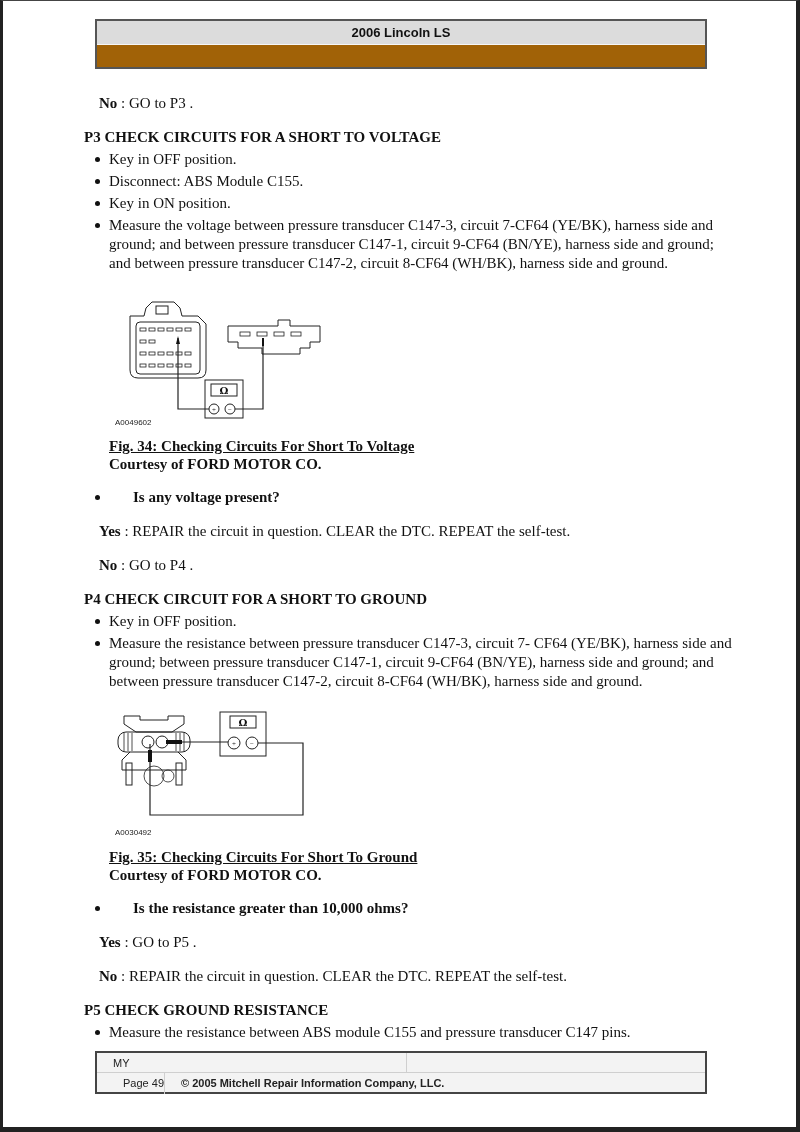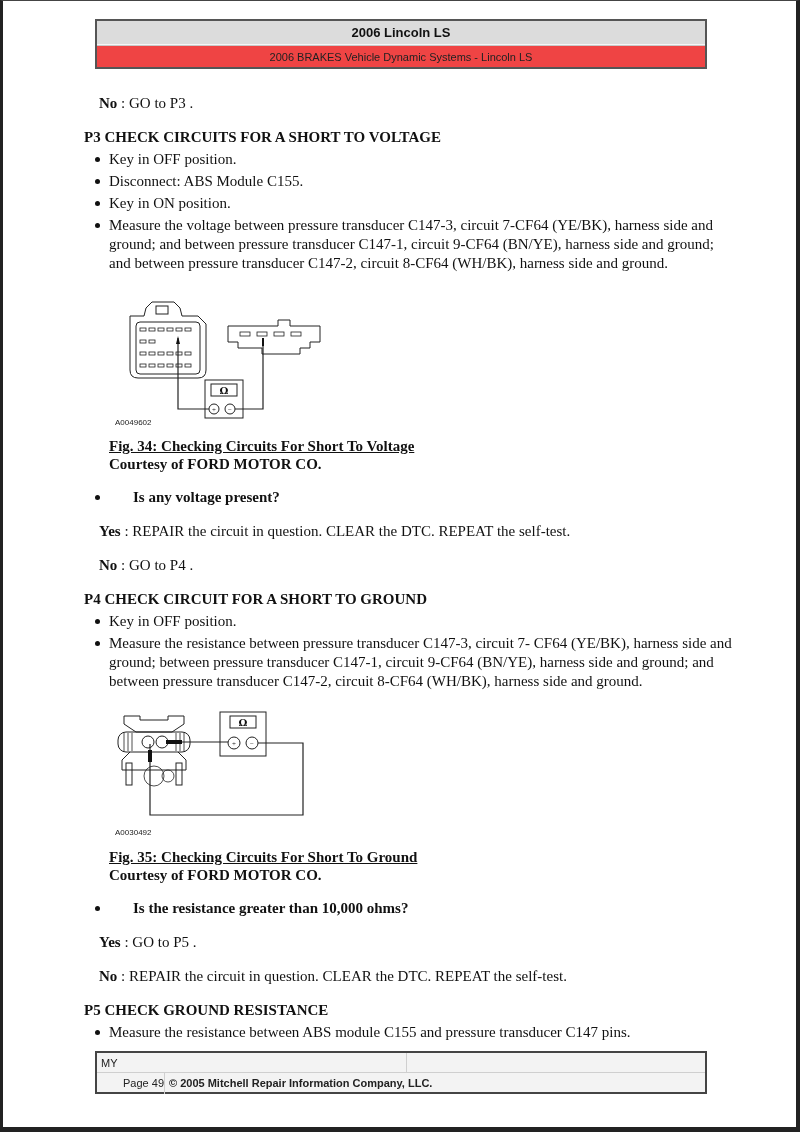--- a/index.html
+++ b/index.html
@@ -5,21 +5,21 @@
     * { box-sizing: border-box; margin: 0; padding: 0; }
     html, body { width: 800px; height: 1132px; background: #ffffff; overflow: hidden; }
     body { position: relative; font-family: "Liberation Serif", serif; color: #111; }
     .page-frame {
       position: absolute; left: 0; top: 0; width: 800px; height: 1132px;
       border-left: 3px solid #222; border-top: 1px solid #444;
       border-right: 4px solid #222; border-bottom: 5px solid #222;
     }
     .header-box {
       position: absolute; left: 95px; top: 19px; width: 612px; height: 50px;
-      border: 2px solid #555; background: #ef4444;
+      border: 2px solid #555; background: #a16207;
     }
     .header-title {
       height: 24px; background: #dcdcdc; border-bottom: 1px solid #f6f6f6;
       font-family: "Liberation Sans", sans-serif; font-weight: bold; font-size: 13px;
       text-align: center; line-height: 24px; color: #111;
     }
     .header-sub {
       height: 22px; font-family: "Liberation Sans", sans-serif; font-size: 11px;
       text-align: center; line-height: 22px; color: #222; border-top: 1px solid #c9c9c9;
     }
@@ -33,31 +33,30 @@
     .caption .u { text-decoration: underline; }
     .fig { position: absolute; }
     .figid { font-family: "Liberation Sans", sans-serif; font-size: 8px; fill: #222; }
     .footer-box {
       position: absolute; left: 95px; top: 1051px; width: 612px; height: 43px;
       border: 2px solid #444; background: #f3f3f3;
       font-family: "Liberation Sans", sans-serif; font-size: 11px; color: #222;
     }
     .footer-row1 { height: 20px; display: flex; border-bottom: 1px solid #cfcfcf; }
     .footer-row2 { height: 21px; display: flex; }
-    .fcell { line-height: 20px; padding-left: 4px; border-right: 1px solid #cfcfcf; overflow: hidden; white-space: nowrap; }
+    .fcell { line-height: 20px; padding-left: 16px; border-right: 1px solid #cfcfcf; overflow: hidden; white-space: nowrap; }
     .fcell:last-child { border-right: none; }
   </style>
 </head>
 <body>
 
 <div class="page-frame"></div>
 
 <div class="header-box">
   <div class="header-title">2006 Lincoln LS</div>
-  <div class="header-sub">2006 BRAKES Vehicle Dynamic Systems - Lincoln LS</div>
 </div>
 
 <div class="t" style="left:75px; top:94px;">
   <span class="b">No</span><span> : GO to P3 .</span>
 </div>
 
 <div class="h" style="top:128px;">P3 CHECK CIRCUITS FOR A SHORT TO VOLTAGE</div>
 <div class="bullet" style="top:150px;">
     <span class="dot"></span>
     <span class="txt">Key in OFF position.</span>

